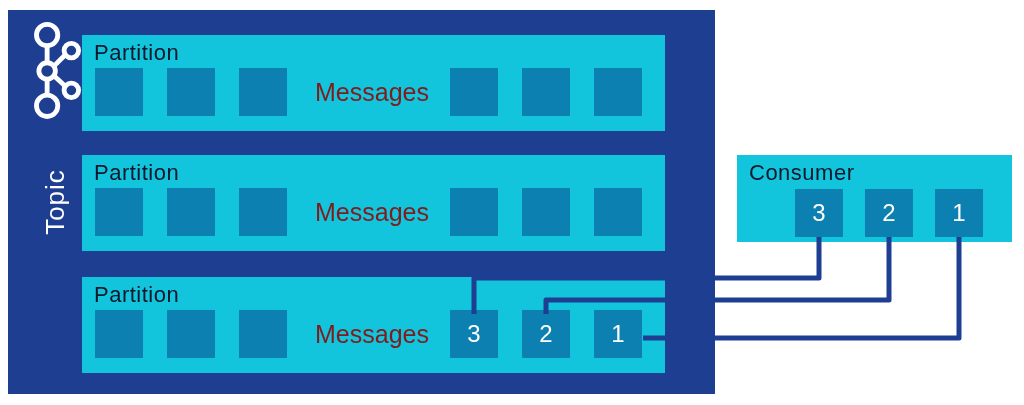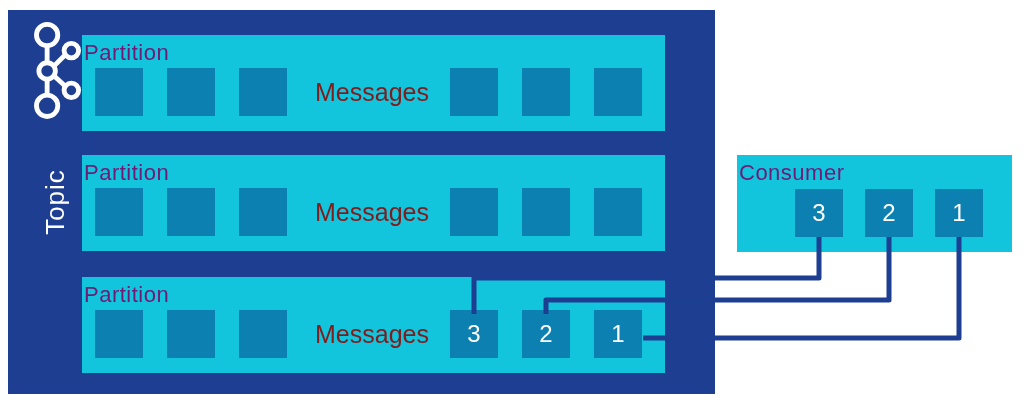--- a/index.html
+++ b/index.html
@@ -25,42 +25,42 @@
     font-size:26px; letter-spacing:1px; color:#fff; white-space:nowrap;
   }
 
   .partition {
     position:absolute; left:74px; width:583px; height:96px;
     background:var(--cyan,#13c4dd);
   }
   .p1 { top:25px; } .p2 { top:145px; } .p3 { top:267px; }
 
   .p-label {
-    position:absolute; left:2px; top:5px;
-    font-size:22px; letter-spacing:.5px; color:#701a75;
+    position:absolute; left:12px; top:5px;
+    font-size:22px; letter-spacing:.5px; color:#0f172a;
   }
 
   .sq {
     position:absolute; top:33px; width:48px; height:48px;
     background:var(--square,#0c80b0);
     display:flex; align-items:center; justify-content:center;
     font-size:24px; color:#fff;
   }
   .s1{left:13px}.s2{left:85px}.s3{left:157px}
   .s4{left:368px}.s5{left:440px}.s6{left:512px}
 
   .messages {
     position:absolute; left:200px; top:33px; width:180px; height:48px;
     display:flex; align-items:center; justify-content:center;
     font-size:25px; color:#7f1d1d;
   }
 
   .consumer {
     position:absolute; left:737px; top:155px;
-    width:275px; height:97px;
+    width:275px; height:87px;
     background:var(--cyan,#13c4dd);
   }
   .consumer .sq { top:34px; }
   .c1{left:58px}.c2{left:128px}.c3{left:198px}
 
   .connectors {
     position:absolute; left:0; top:0; width:1024px; height:405px;
     pointer-events:none;
   }
   .connectors path {

